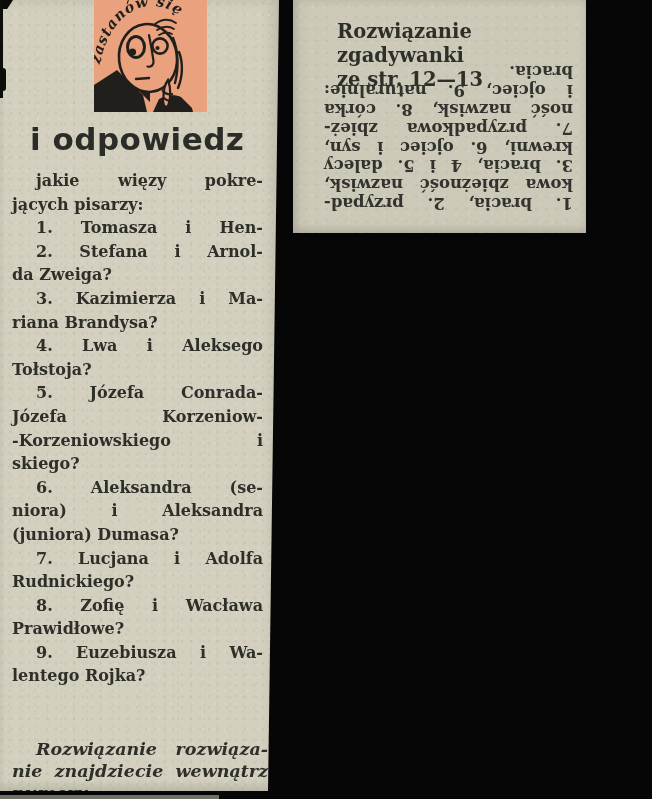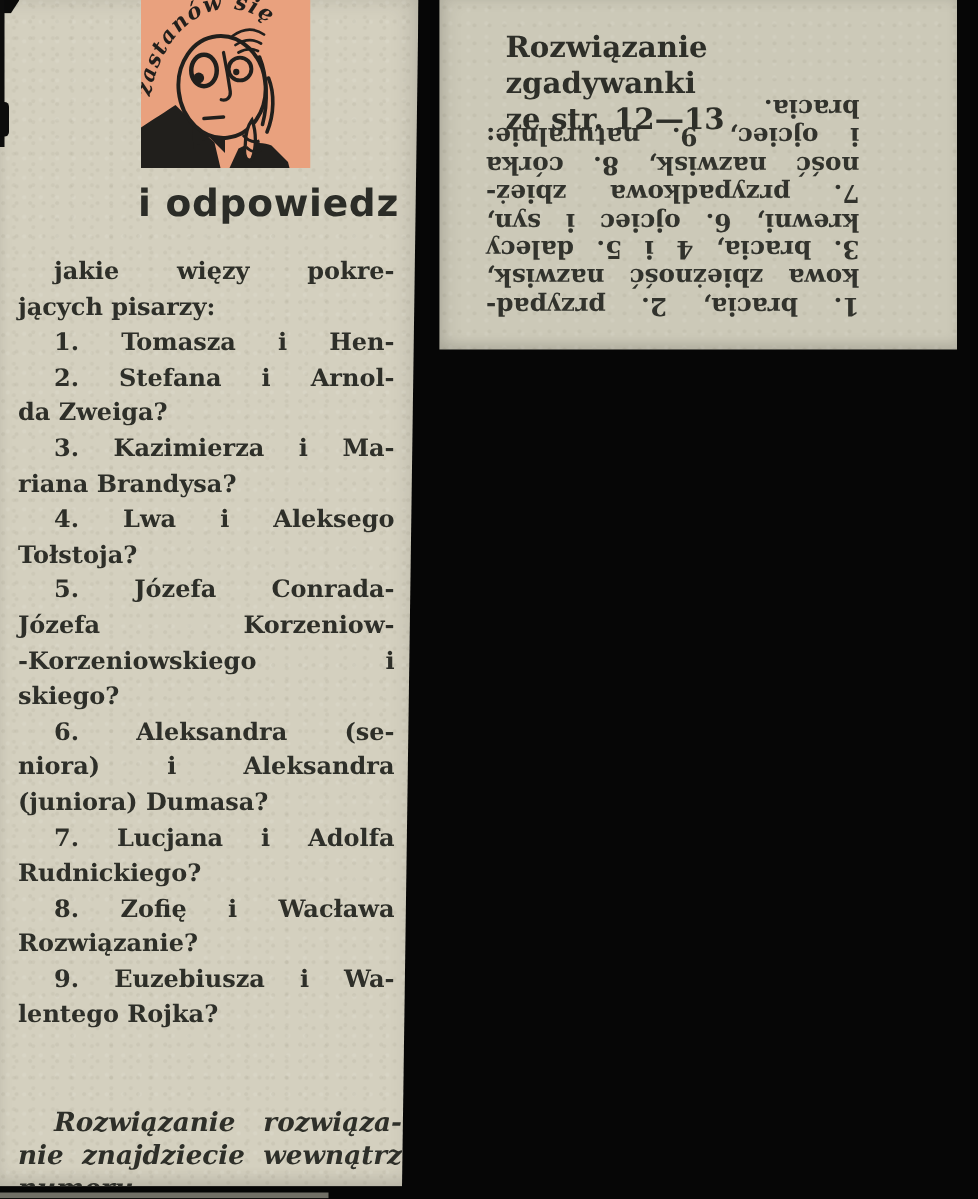--- a/index.html
+++ b/index.html
@@ -13,31 +13,31 @@
       radial-gradient(circle at 47% 12%, rgba(255,255,250,.10) 1px, transparent 1.8px);
     background-size:9px 11px,13px 7px,11px 13px;
     clip-path:polygon(0 0,279px 0,268px 791px,0 791px);
     box-shadow:inset -8px 0 14px rgba(0,0,0,.10), inset 0 -5px 10px rgba(0,0,0,.08);}
   .corner-smudge{position:absolute;left:0;top:0;width:13px;height:9px;background:#0b0b0a;
     clip-path:polygon(0 0,100% 0,55% 100%,0 100%);}
   .edge-sliver{position:absolute;left:0;top:0;width:3px;height:98px;background:#0d0d0c;}
   .edge-mark{position:absolute;left:0;top:68px;width:6px;height:23px;background:#0d0d0c;border-radius:0 3px 3px 0;}
   .pink-box{position:absolute;left:94px;top:0;width:113px;height:112px;}
   .quiz-title{position:absolute;left:30px;top:121px;width:236px;
-    font-family:"DejaVu Sans",sans-serif;font-weight:bold;font-size:25px;letter-spacing:.5px;
-    color:#2b2c27;text-align:right;}
+    font-family:"DejaVu Sans",sans-serif;font-weight:bold;font-size:31px;letter-spacing:.5px;
+    color:#2b2c27;}
   .quiz-body{position:absolute;left:12px;top:169px;width:251px;
     font-weight:bold;font-size:16px;line-height:23.6px;color:#2e2f29;}
   .quiz-footer{position:absolute;left:12px;top:739px;width:256px;
     font-weight:bold;font-style:italic;font-size:17.5px;line-height:21.8px;color:#2e2f29;}
   .ln{text-align:justify;text-align-last:justify;}
   .ln.l{text-align-last:left;}
   .ln.ind{text-indent:24px;}
   
-  .clip-right{position:absolute;left:293px;top:0;width:345px;height:233px;background:#ccc9b8;
+  .clip-right{position:absolute;left:293px;top:0;width:293px;height:233px;background:#ccc9b8;
     background-image:
       radial-gradient(circle at 33% 41%, rgba(90,84,60,.07) 1px, transparent 1.6px),
       radial-gradient(circle at 61% 74%, rgba(255,255,250,.09) 1px, transparent 1.8px);
     background-size:10px 12px,12px 9px;
     box-shadow:inset 6px 0 10px rgba(0,0,0,.08), inset 0 -4px 8px rgba(0,0,0,.10);}
   .sol-heading{position:absolute;left:44px;top:20px;width:266px;
     font-weight:bold;font-size:19.5px;line-height:24px;color:#2e2f29;}
   .sol-heading .h2{text-align:left;}
   .sol-body{position:absolute;left:31px;top:62px;width:249px;
     transform:rotate(180deg);
@@ -103,21 +103,21 @@
       <div class="ln ind">5. Józefa Conrada-</div>
       <div class="ln">Józefa Korzeniow-</div>
       <div class="ln">-Korzeniowskiego i</div>
       <div class="ln l">skiego?</div>
       <div class="ln ind">6. Aleksandra (se-</div>
       <div class="ln">niora) i Aleksandra</div>
       <div class="ln l">(juniora) Dumasa?</div>
       <div class="ln ind">7. Lucjana i Adolfa</div>
       <div class="ln l">Rudnickiego?</div>
       <div class="ln ind">8. Zofię i Wacława</div>
-      <div class="ln l">Rozwiązanie?</div>
+      <div class="ln l">Prawidłowe?</div>
       <div class="ln ind">9. Euzebiusza i Wa-</div>
       <div class="ln l">lentego Rojka?</div>
     </div>
 
     <div class="quiz-footer">
       <div class="ln ind">Rozwiązanie rozwiąza-</div>
       <div class="ln">nie znajdziecie wewnątrz</div>
       <div class="ln l">numeru.</div>
     </div>
   </div>

